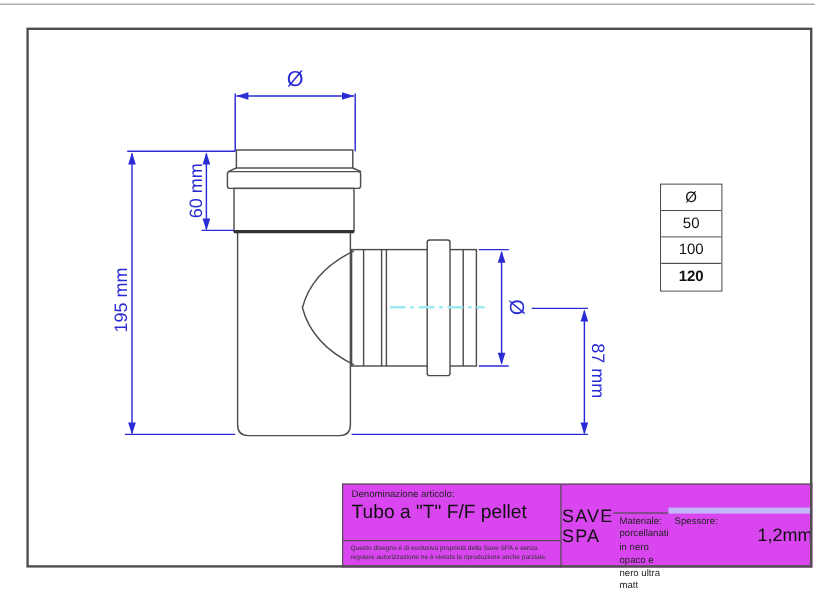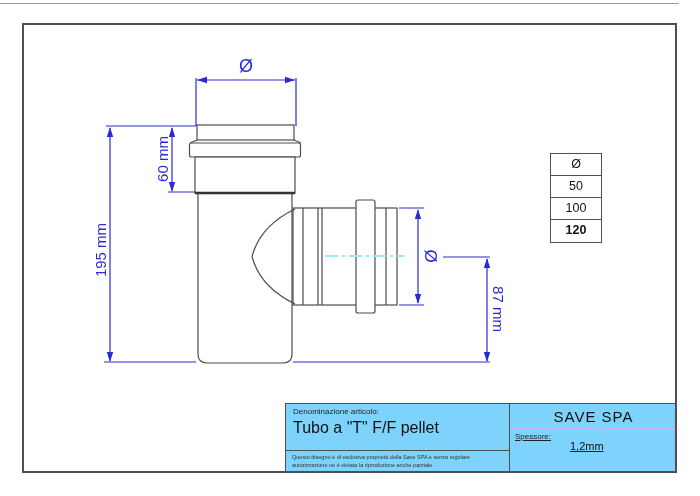--- a/index.html
+++ b/index.html
@@ -14,35 +14,35 @@
   
   .size-table{position:absolute;left:550px;top:153px;width:52px;background:#fff;
     border:1.5px solid #4f4f4f;box-sizing:border-box;}
   .size-table .cell{height:22px;line-height:21px;text-align:center;font-size:12.5px;
     color:#111;border-bottom:1px solid #4f4f4f;box-sizing:border-box;background:#fff;}
   .size-table .cell:last-child{border-bottom:none;font-weight:bold;}
 
   
   .title-block{position:absolute;left:285px;top:403px;width:392px;height:70px;
     border-top:1.5px solid #4f4f4f;border-left:1.5px solid #4f4f4f;
-    box-sizing:border-box;display:flex;background:#7dd3fc;}
+    box-sizing:border-box;display:flex;background:#d946ef;}
   .tb-left{width:223px;display:flex;flex-direction:column;box-sizing:border-box;}
   .tb-denom{height:46px;padding:3px 4px 0 7px;box-sizing:border-box;}
   .tb-small-label{font-size:8px;color:#222;}
   .tb-article{font-size:16px;color:#111;margin-top:3px;white-space:nowrap;}
   .tb-disclaimer{border-top:1px solid #4f4f4f;flex:1;padding:2px 6px;
     font-size:5.5px;color:#333;line-height:1.5;box-sizing:border-box;}
-  .tb-right{flex:1;border-left:1.5px solid #4f4f4f;display:flex;flex-direction:column;box-sizing:border-box;}
+  .tb-right{flex:1;border-left:1.5px solid #4f4f4f;display:flex;flex-direction:row;box-sizing:border-box;align-items:center;}
   .tb-company{height:24px;display:flex;align-items:center;justify-content:center;
     font-size:15px;color:#111;letter-spacing:1px;}
   .tb-material{height:24px;border-top:1px solid #4f4f4f;padding:2px 0 0 5px;
     font-size:8px;color:#222;line-height:1.35;box-sizing:border-box;}
-  .tb-thickness{flex:1;border-top:2px solid #c4b5fd;padding:2px 0 0 5px;
-    font-size:8px;color:#222;box-sizing:border-box;text-decoration:underline;}
-  .tb-thickness-value{font-size:11px;color:#111;margin:0 0 0 55px;line-height:1.05;}
+  .tb-thickness{flex:1;border-top:5px solid #c4b5fd;padding:2px 0 0 5px;
+    font-size:8px;color:#222;box-sizing:border-box;}
+  .tb-thickness-value{font-size:15px;color:#111;margin:0 0 0 69px;line-height:1.05;}
 </style>
 </head>
 <body>
 
 <div class="canvas">
 
   <div class="topline"></div>
 
   <svg class="drawing" width="700" height="496" viewBox="0 0 700 496">
 
@@ -115,20 +115,24 @@
   <div class="title-block">
     <div class="tb-left">
       <div class="tb-denom">
         <div class="tb-small-label">Denominazione articolo:</div>
         <div class="tb-article">Tubo a "T" F/F pellet</div>
       </div>
       <div class="tb-disclaimer">Questo disegno è di esclusiva proprietà della Save SPA e senza regolare autorizzazione ne è vietata la riproduzione anche parziale.</div>
     </div>
     <div class="tb-right">
       <div class="tb-company">SAVE SPA</div>
+      <div class="tb-material">
+        <div>Materiale:</div>
+        <div>porcellanati in nero opaco e nero ultra matt</div>
+      </div>
       <div class="tb-thickness">
         <div>Spessore:</div>
         <div class="tb-thickness-value">1,2mm</div>
       </div>
     </div>
   </div>
 
   <div class="sheet-border"></div>
 
 </div>

